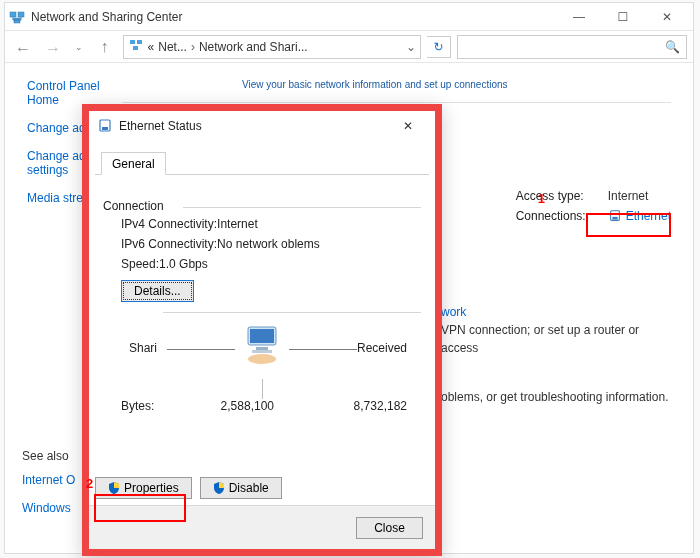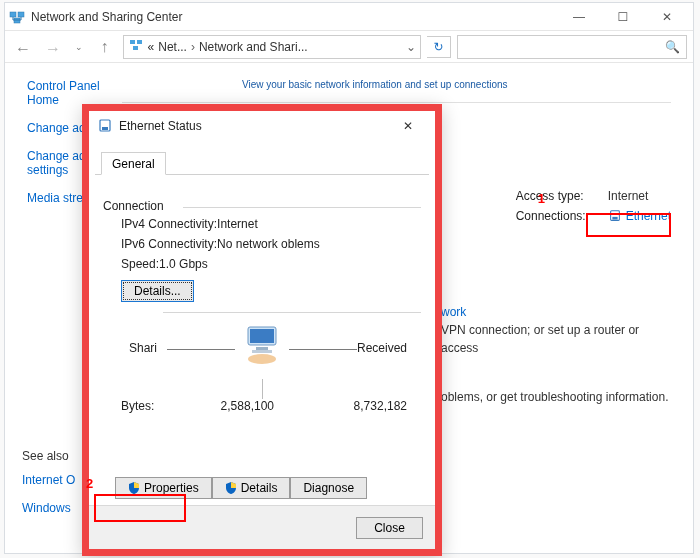--- a/index.html
+++ b/index.html
@@ -75,21 +75,21 @@
   .activity-diag .txt { position:absolute; top:22px; font-size:12px; }
   .activity-diag .txt.sent { left:14px; }
   .activity-diag .txt.recv { right:2px; }
   .vrule { position:absolute; left:50%; top:60px; height:20px; width:1px; background:#bcbcbc; }
 
   .bytes-row { display:flex; padding:0 14px 0 18px; font-size:12px; }
   .bytes-row .lab { width:90px; }
   .bytes-row .num { flex:1; text-align:right; }
   .bytes-row .gap { width:70px; }
 
-  .dlg-actions { display:flex; padding:8px 26px 6px; }
+  .dlg-actions { display:flex; gap:8px; padding:8px 6px 6px; }
   .shield { width:12px; height:12px; display:inline-block; margin-right:4px; vertical-align:-2px; }
 
   .dlg-footer { height:44px; border-top:1px solid #d9d9d9; background:#f0f0f0; display:flex; align-items:center; justify-content:flex-end; padding:0 12px; }
   .highlight-box-2 { position:absolute; border:2px solid #ff0000; pointer-events:none; z-index:5; }
 
 </style>
 </head>
 <body>
 
 <div class="main-window">
@@ -258,23 +258,22 @@
       </span>
         <span>Properties</span>
     </button>
     <button class="btn">
       <span class="shield">
         <svg width="12" height="12" viewBox="0 0 12 12">
             <path d="M6 0 L11 2 V6 C11 9 8.5 11.5 6 12 C3.5 11.5 1 9 1 6 V2 Z" fill="#0b66c3"></path>
             <path d="M6 0 L11 2 V6 L6 6 Z" fill="#ffd23e"></path>
           </svg>
       </span>
-        <span>Details</span>
+        <span>Disable</span>
     </button>
-    <button class="btn">Diagnose</button>
   </div>
 
   <div class="dlg-footer">
     <button class="btn" style="width:67px">Close</button>
   </div>
 </div>
 
 <div class="highlight-box-2" style="left:94px; top:494px; width:92px; height:28px;"></div>
 <div style="position:absolute; left:86px; top:476px; color:#ff0000; font-weight:bold; font-size:13px; z-index:6;">2</div>
 

